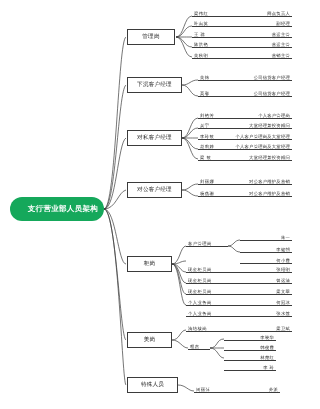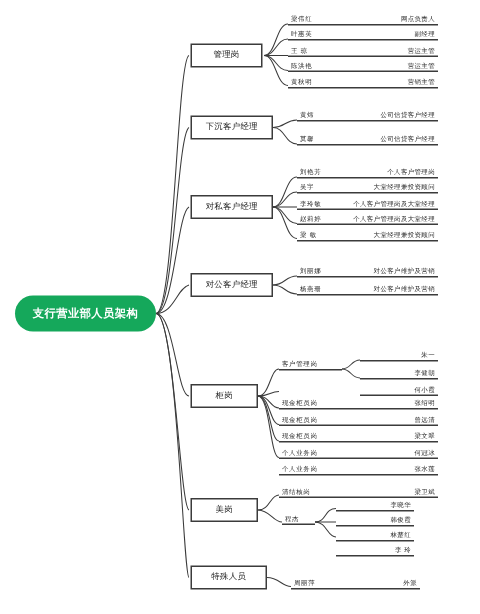--- a/index.html
+++ b/index.html
@@ -15,21 +15,21 @@
   #links{position:absolute;left:0;top:0;width:300px;height:409px;pointer-events:none;}
 
   .root-node{
     position:absolute;
     background:#15a85b;
     color:#ffffff;
     border-radius:14px;
     font-size:7.5px;
     font-weight:bold;
     letter-spacing:.3px;
-    display:flex;align-items:center;justify-content:center;
+    display:flex;align-items:center;justify-content:flex-end;
     white-space:nowrap;
     box-sizing:border-box;
     padding:0 6px;
   }
 
   .branch-node{
     position:absolute;
     background:#ffffff;
     border:1px solid #3b3b3b;
     color:#1a1a1a;

